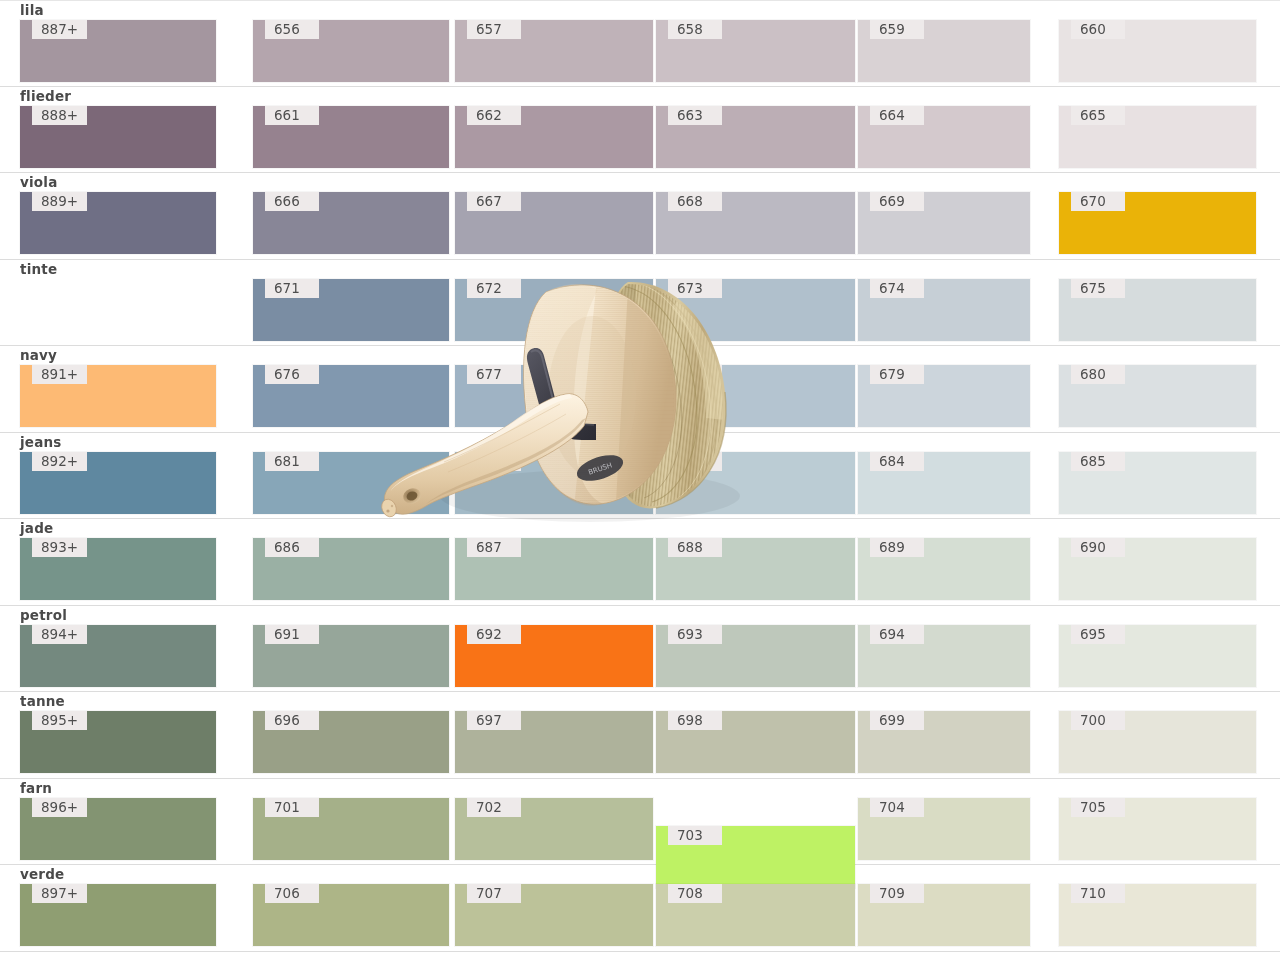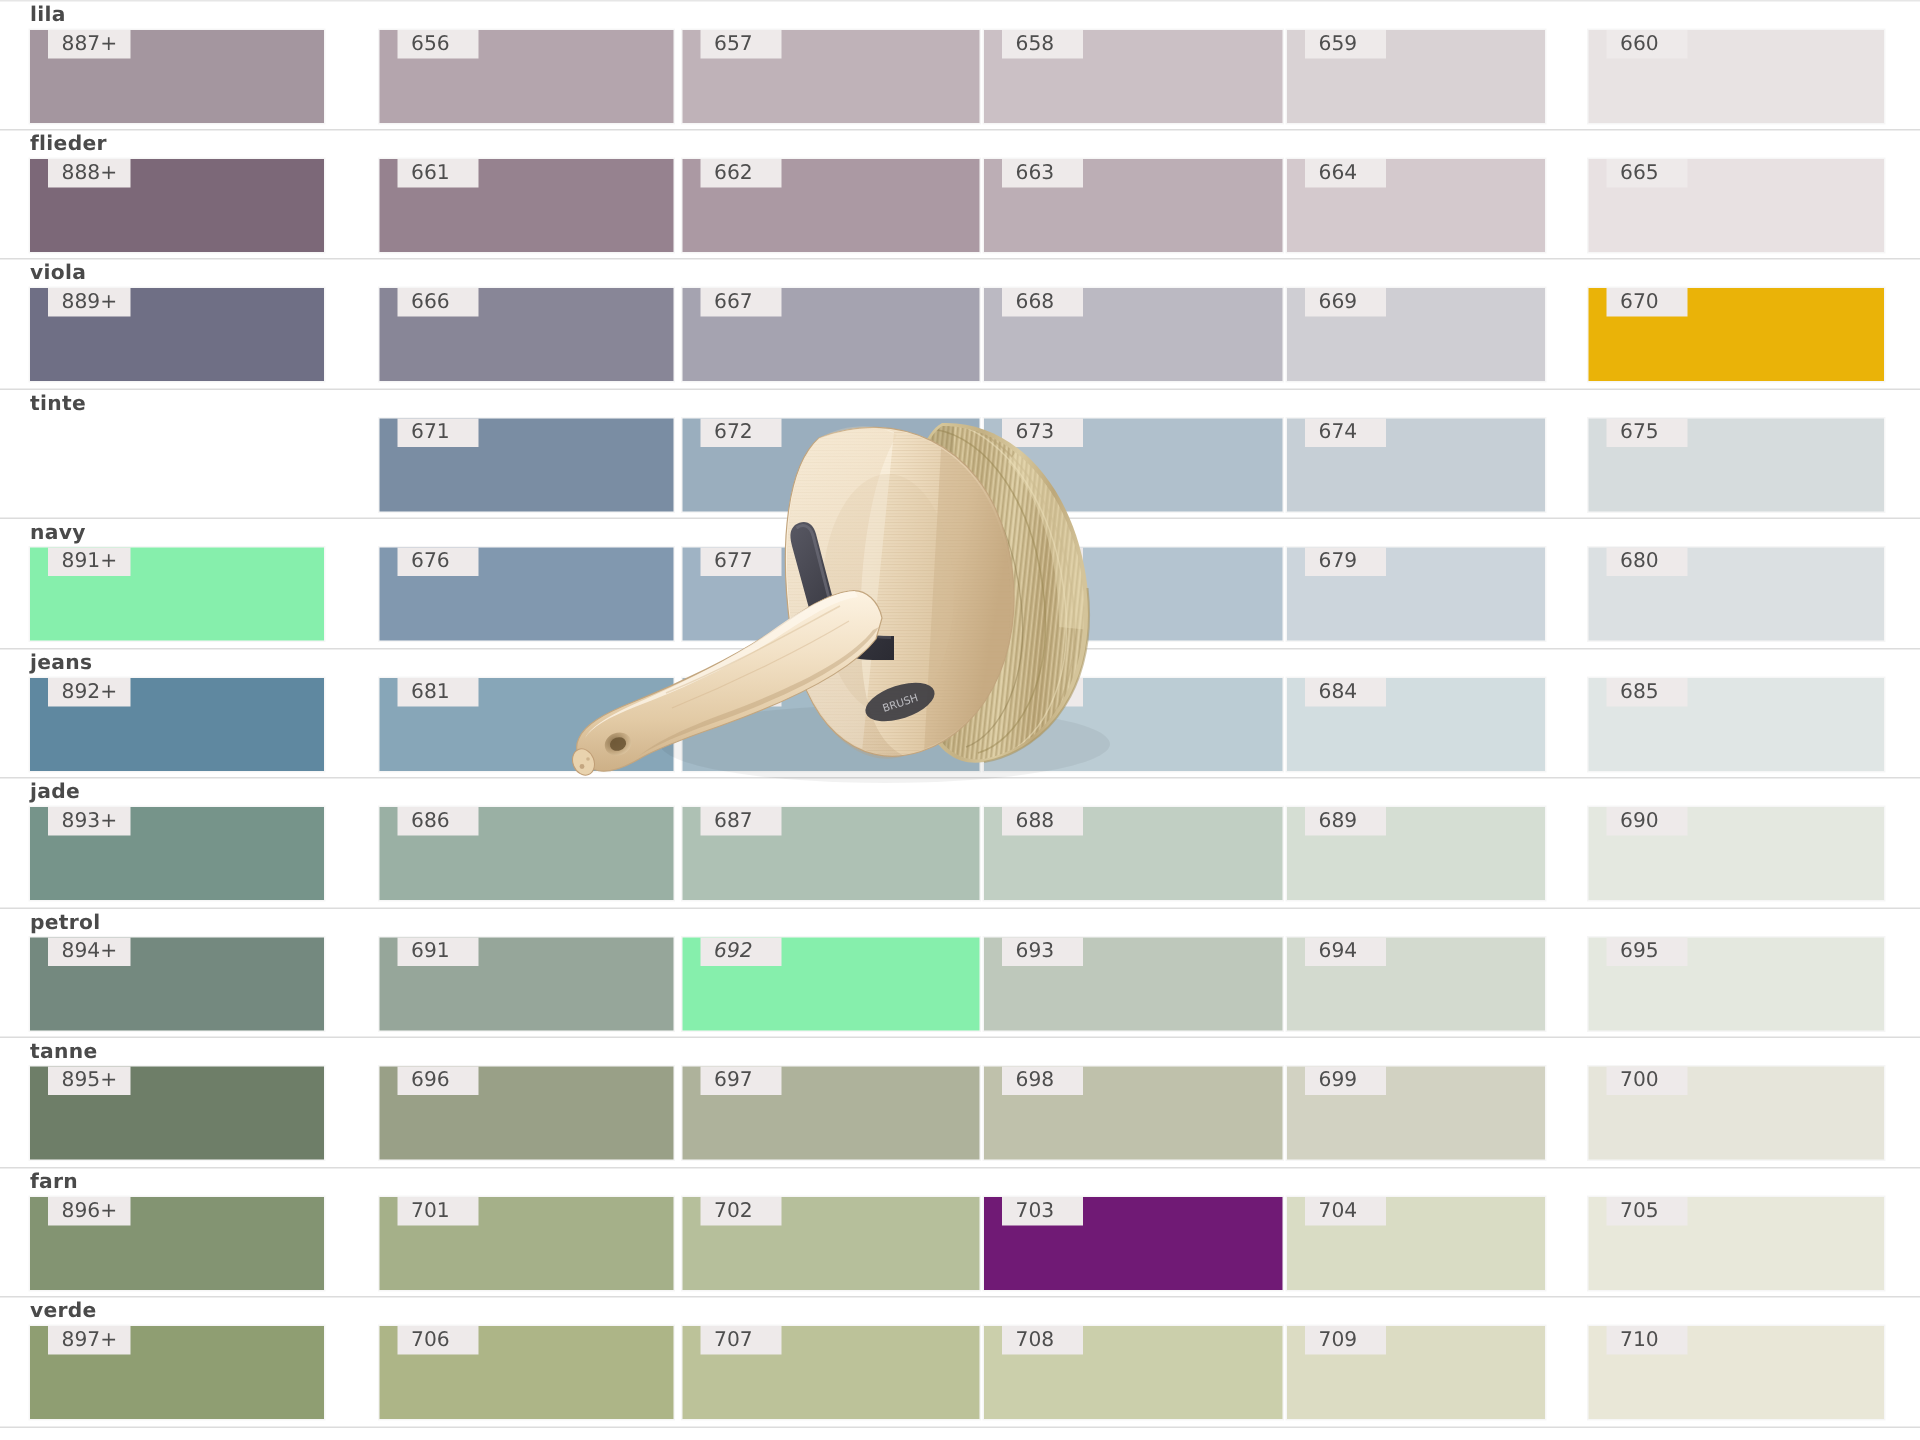--- a/index.html
+++ b/index.html
@@ -182,21 +182,21 @@
             <span class="code">674</span>
           </div>
           <div class="swatch c5" style="background: rgb(214, 220, 221);">
             <span class="code">675</span>
           </div>
         </div>
       </div>
       <div class="row">
         <div class="family-label">navy</div>
         <div class="swatch-strip">
-          <div class="swatch c0" style="background: #86efac;">
+          <div class="swatch c0" style="background: #fdba74;">
             <span class="code">891+</span>
           </div>
           <div class="swatch c1" style="background: rgb(129, 152, 175);">
             <span class="code">676</span>
           </div>
           <div class="swatch c2" style="background: rgb(159, 179, 196);">
             <span class="code">677</span>
           </div>
           <div class="swatch c3" style="background: rgb(180, 196, 208);">
             <span class="code">678</span>
@@ -257,21 +257,21 @@
       </div>
       <div class="row">
         <div class="family-label">petrol</div>
         <div class="swatch-strip">
           <div class="swatch c0" style="background: rgb(116, 137, 127);">
             <span class="code">894+</span>
           </div>
           <div class="swatch c1" style="background: rgb(150, 166, 154);">
             <span class="code">691</span>
           </div>
-          <div class="swatch c2" style="background: #86efac; font-style: italic;">
+          <div class="swatch c2" style="background: #f97316;">
             <span class="code">692</span>
           </div>
           <div class="swatch c3" style="background: rgb(190, 200, 187);">
             <span class="code">693</span>
           </div>
           <div class="swatch c4" style="background: rgb(211, 218, 207);">
             <span class="code">694</span>
           </div>
           <div class="swatch c5" style="background: rgb(228, 232, 223);">
             <span class="code">695</span>
@@ -306,21 +306,21 @@
         <div class="swatch-strip">
           <div class="swatch c0" style="background: rgb(131, 148, 114);">
             <span class="code">896+</span>
           </div>
           <div class="swatch c1" style="background: rgb(165, 176, 137);">
             <span class="code">701</span>
           </div>
           <div class="swatch c2" style="background: rgb(182, 191, 155);">
             <span class="code">702</span>
           </div>
-          <div class="swatch c3" style="background: #701a75;">
+          <div class="swatch c3" style="background: #bef264; margin-top: 28px;">
             <span class="code">703</span>
           </div>
           <div class="swatch c4" style="background: rgb(217, 220, 196);">
             <span class="code">704</span>
           </div>
           <div class="swatch c5" style="background: rgb(232, 232, 218);">
             <span class="code">705</span>
           </div>
         </div>
       </div>

